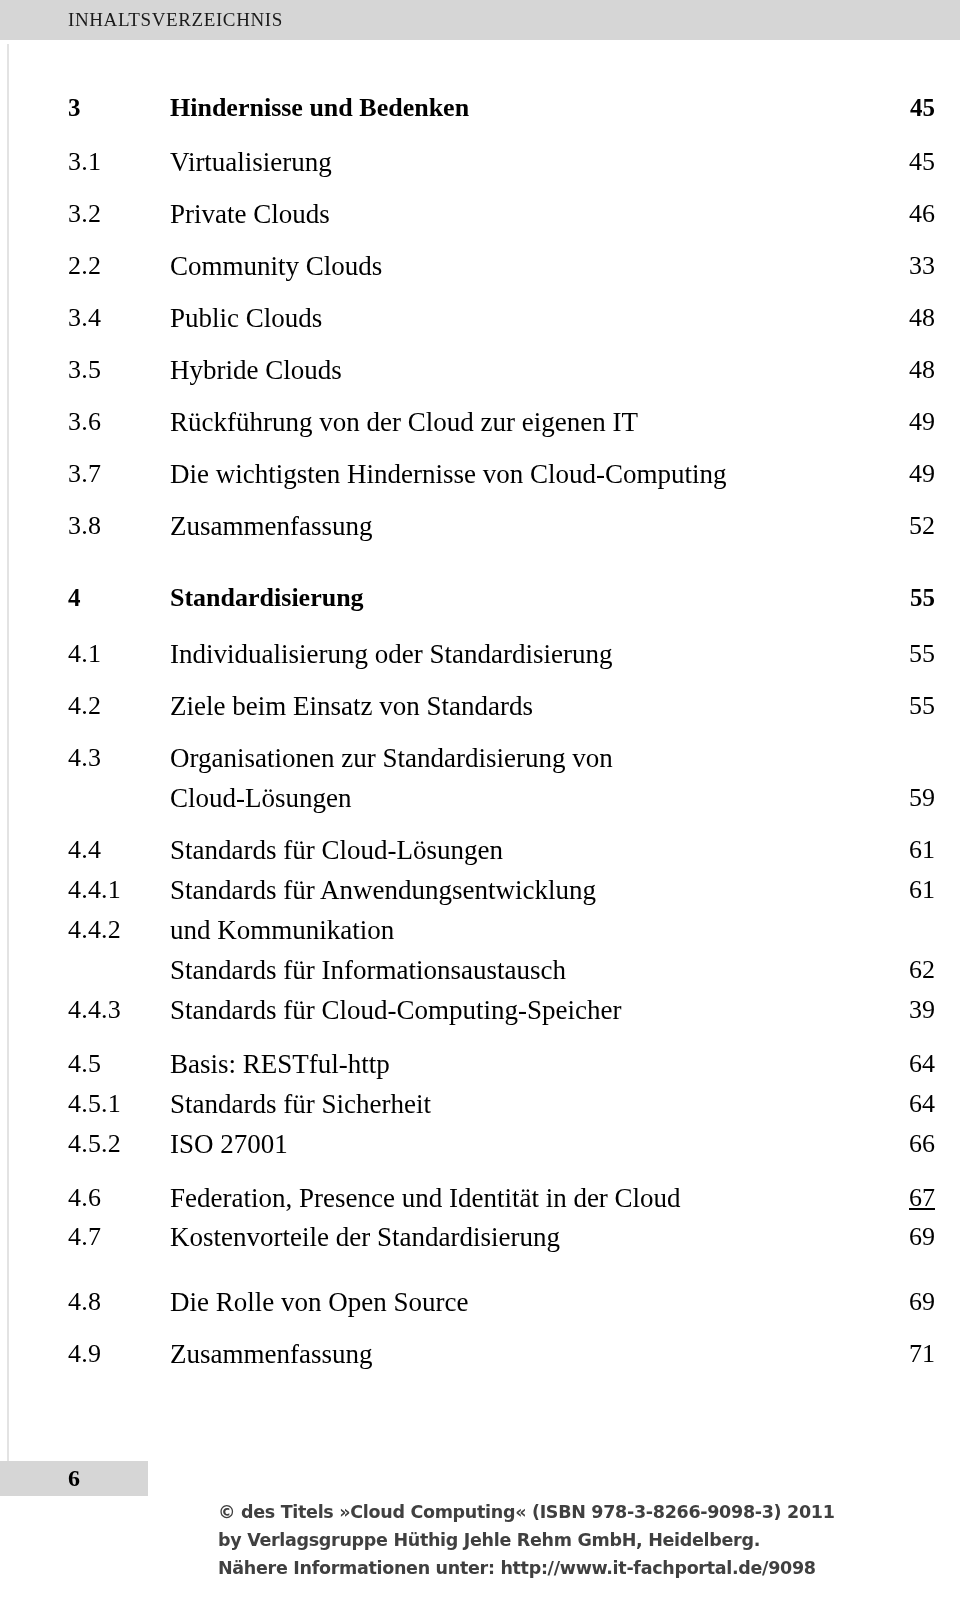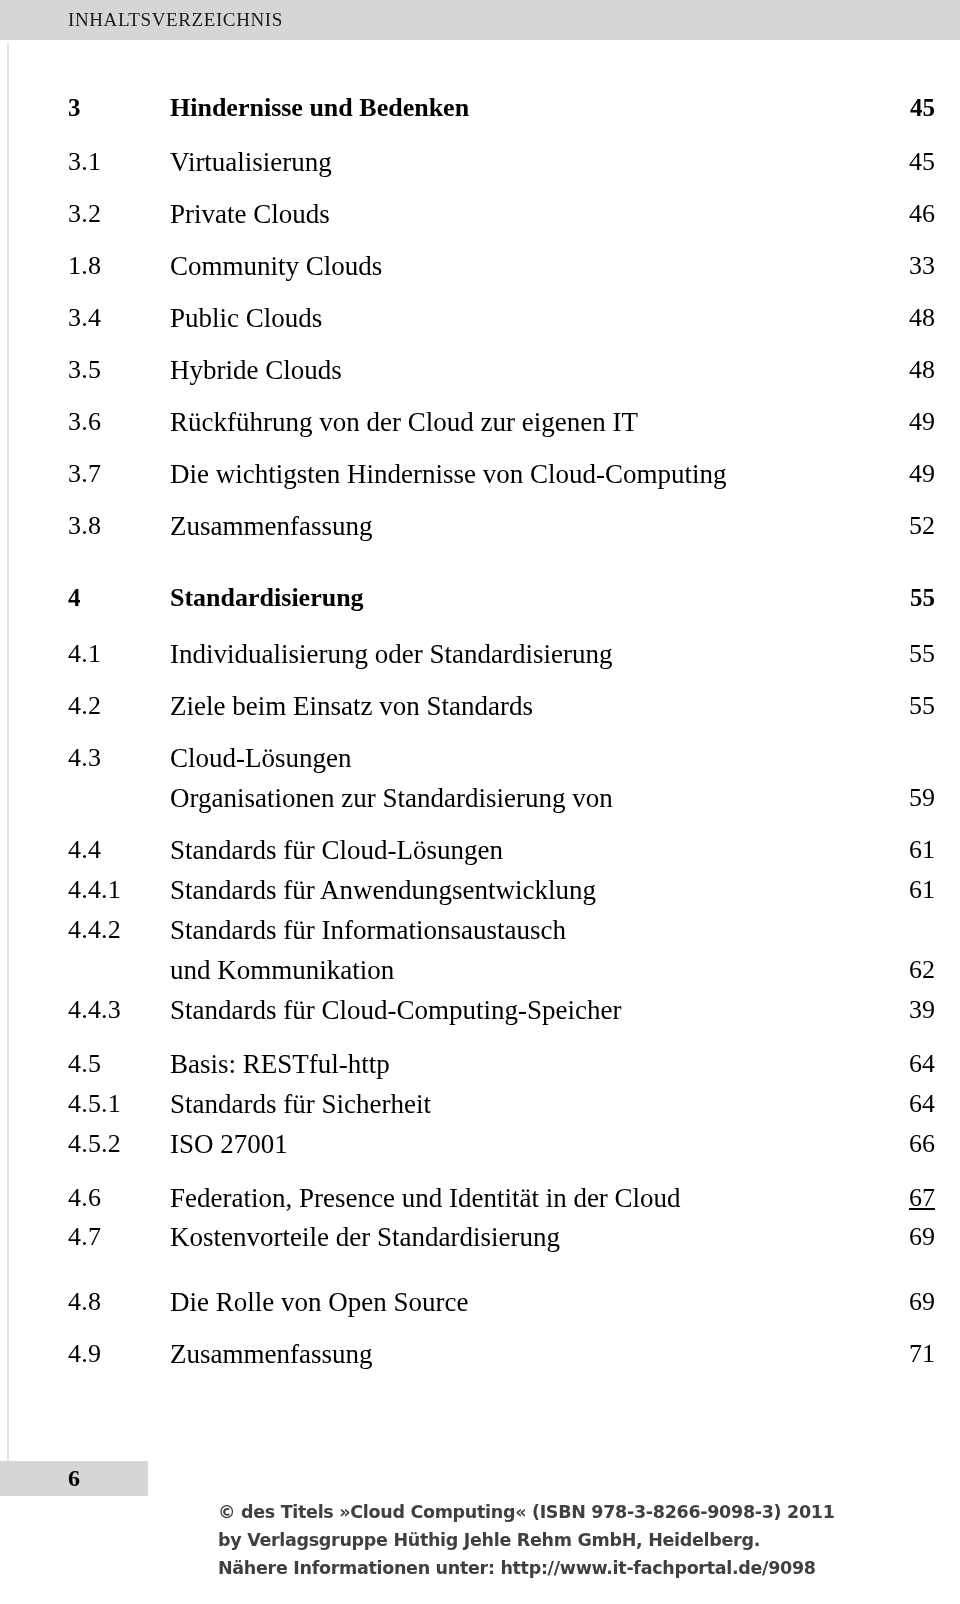--- a/index.html
+++ b/index.html
@@ -166,21 +166,21 @@
       <div class="page" style="top: 0px;">45</div>
     </div>
     <div class="toc-entry level-section" style="position: absolute; left: 0px; top: 106px; height: 40px;">
       <div class="num">3.2</div>
       <div class="titlewrap">
         <div class="title-line">Private Clouds</div>
       </div>
       <div class="page" style="top: 0px;">46</div>
     </div>
     <div class="toc-entry level-section" style="position: absolute; left: 0px; top: 158px; height: 40px;">
-      <div class="num">1.8</div>
+      <div class="num">2.2</div>
       <div class="titlewrap">
         <div class="title-line">Community Clouds</div>
       </div>
       <div class="page" style="top: 0px;">33</div>
     </div>
     <div class="toc-entry level-section" style="position: absolute; left: 0px; top: 210px; height: 40px;">
       <div class="num">3.4</div>
       <div class="titlewrap">
         <div class="title-line">Public Clouds</div>
       </div>
@@ -231,44 +231,44 @@
     <div class="toc-entry level-section" style="position: absolute; left: 0px; top: 598px; height: 40px;">
       <div class="num">4.2</div>
       <div class="titlewrap">
         <div class="title-line">Ziele beim Einsatz von Standards</div>
       </div>
       <div class="page" style="top: 0px;">55</div>
     </div>
     <div class="toc-entry level-section" style="position: absolute; left: 0px; top: 650px; height: 80px;">
       <div class="num">4.3</div>
       <div class="titlewrap">
+        <div class="title-line">Organisationen zur Standardisierung von</div>
         <div class="title-line">Cloud-Lösungen</div>
-        <div class="title-line">Organisationen zur Standardisierung von</div>
       </div>
       <div class="page" style="top: 40px;">59</div>
     </div>
     <div class="toc-entry level-section" style="position: absolute; left: 0px; top: 742px; height: 40px;">
       <div class="num">4.4</div>
       <div class="titlewrap">
         <div class="title-line">Standards für Cloud-Lösungen</div>
       </div>
       <div class="page" style="top: 0px;">61</div>
     </div>
     <div class="toc-entry level-section" style="position: absolute; left: 0px; top: 782px; height: 40px;">
       <div class="num">4.4.1</div>
       <div class="titlewrap">
         <div class="title-line">Standards für Anwendungsentwicklung</div>
       </div>
       <div class="page" style="top: 0px;">61</div>
     </div>
     <div class="toc-entry level-section" style="position: absolute; left: 0px; top: 822px; height: 80px;">
       <div class="num">4.4.2</div>
       <div class="titlewrap">
+        <div class="title-line">und Kommunikation</div>
         <div class="title-line">Standards für Informationsaustausch</div>
-        <div class="title-line">und Kommunikation</div>
       </div>
       <div class="page" style="top: 40px;">62</div>
     </div>
     <div class="toc-entry level-section" style="position: absolute; left: 0px; top: 902px; height: 40px;">
       <div class="num">4.4.3</div>
       <div class="titlewrap">
         <div class="title-line">Standards für Cloud-Computing-Speicher</div>
       </div>
       <div class="page" style="top: 0px;">39</div>
     </div>

